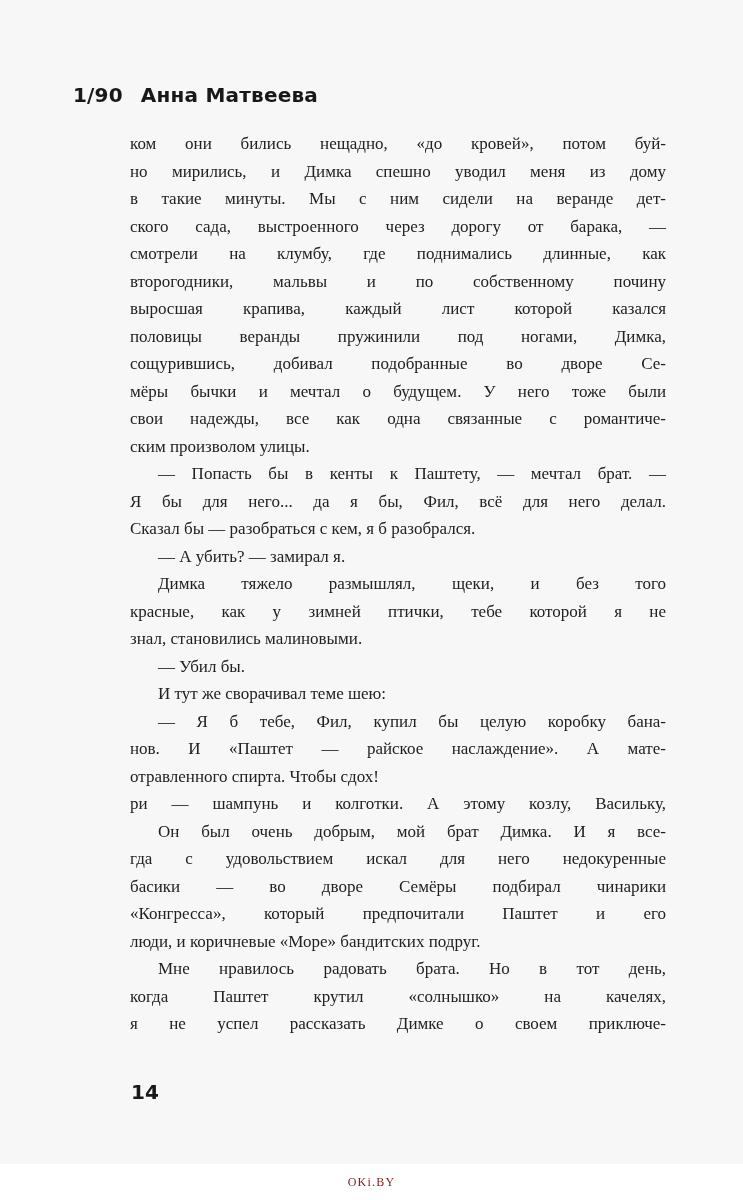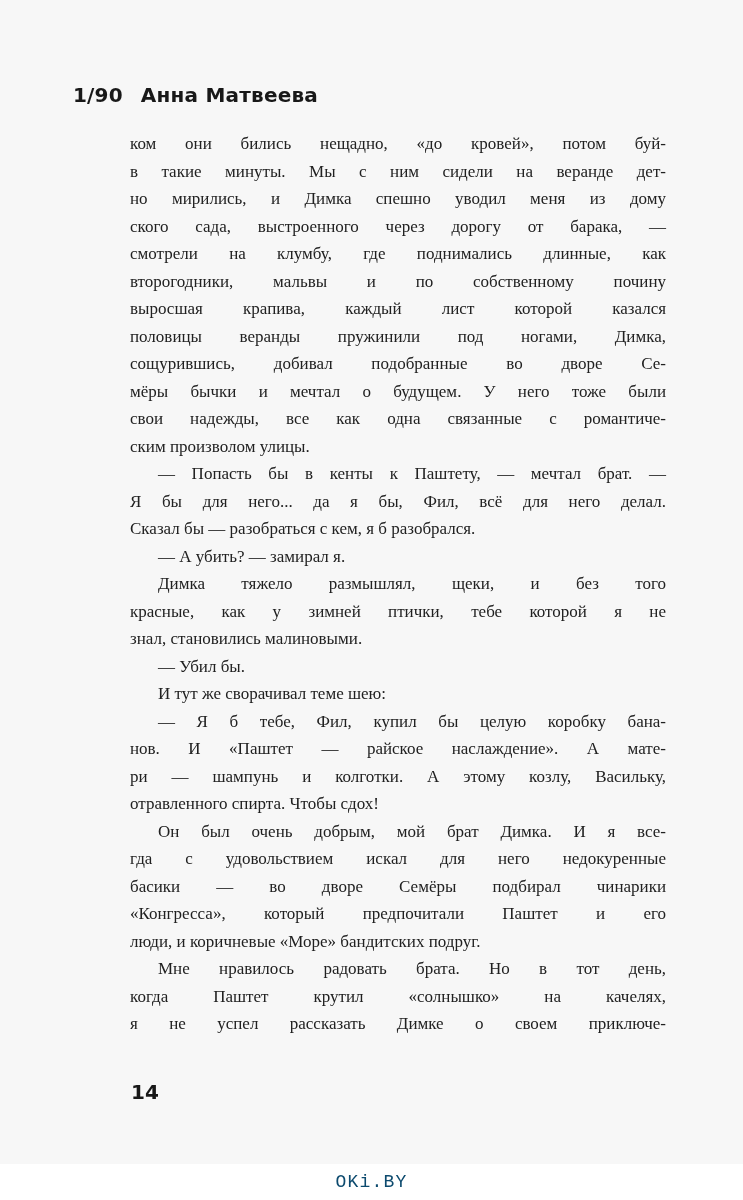--- a/index.html
+++ b/index.html
@@ -70,41 +70,41 @@
     left: 0;
     bottom: 0;
     width: 743px;
     height: 36px;
     background: #ffffff;
     display: flex;
     align-items: center;
     justify-content: center;
   }
   .watermark {
-    font-family: Liberation Mono, monospace;
-    font-size: 18px;
-    color: #0c4a6e;
+    font-family: Liberation Serif, serif;
+    font-size: 12px;
+    color: #7f1d1d;
     letter-spacing: 1.2px;
   }
 </style>
 </head>
 <body>
 
 <div class="book-page">
 
   <div class="page-header">
     <span>1/90</span>
     <span>Анна Матвеева</span>
   </div>
 
   <div class="text-block">
       <div class="paragraph">
         <div class="line">ком они бились нещадно, «до кровей», потом буй-</div>
+        <div class="line">но мирились, и Димка спешно уводил меня из дому</div>
         <div class="line">в такие минуты. Мы с ним сидели на веранде дет-</div>
-        <div class="line">но мирились, и Димка спешно уводил меня из дому</div>
         <div class="line">ского сада, выстроенного через дорогу от барака, —</div>
         <div class="line">смотрели на клумбу, где поднимались длинные, как</div>
         <div class="line">второгодники, мальвы и по собственному почину</div>
         <div class="line">выросшая крапива, каждый лист которой казался</div>
         <div class="line">половицы веранды пружинили под ногами, Димка,</div>
         <div class="line">сощурившись, добивал подобранные во дворе Се-</div>
         <div class="line">мёры бычки и мечтал о будущем. У него тоже были</div>
         <div class="line">свои надежды, все как одна связанные с романтиче-</div>
         <div class="line noju">ским произволом улицы.</div>
       </div>
@@ -123,22 +123,22 @@
       </div>
       <div class="paragraph">
         <div class="line ind noju">— Убил бы.</div>
       </div>
       <div class="paragraph">
         <div class="line ind noju">И тут же сворачивал теме шею:</div>
       </div>
       <div class="paragraph">
         <div class="line ind">— Я б тебе, Фил, купил бы целую коробку бана-</div>
         <div class="line">нов. И «Паштет — райское наслаждение». А мате-</div>
+        <div class="line noju">отравленного спирта. Чтобы сдох!</div>
         <div class="line">ри — шампунь и колготки. А этому козлу, Васильку,</div>
-        <div class="line noju">отравленного спирта. Чтобы сдох!</div>
       </div>
       <div class="paragraph">
         <div class="line ind">Он был очень добрым, мой брат Димка. И я все-</div>
         <div class="line">гда с удовольствием искал для него недокуренные</div>
         <div class="line">басики — во дворе Семёры подбирал чинарики</div>
         <div class="line">«Конгресса», который предпочитали Паштет и его</div>
         <div class="line noju">люди, и коричневые «Море» бандитских подруг.</div>
       </div>
       <div class="paragraph">
         <div class="line ind">Мне нравилось радовать брата. Но в тот день,</div>

